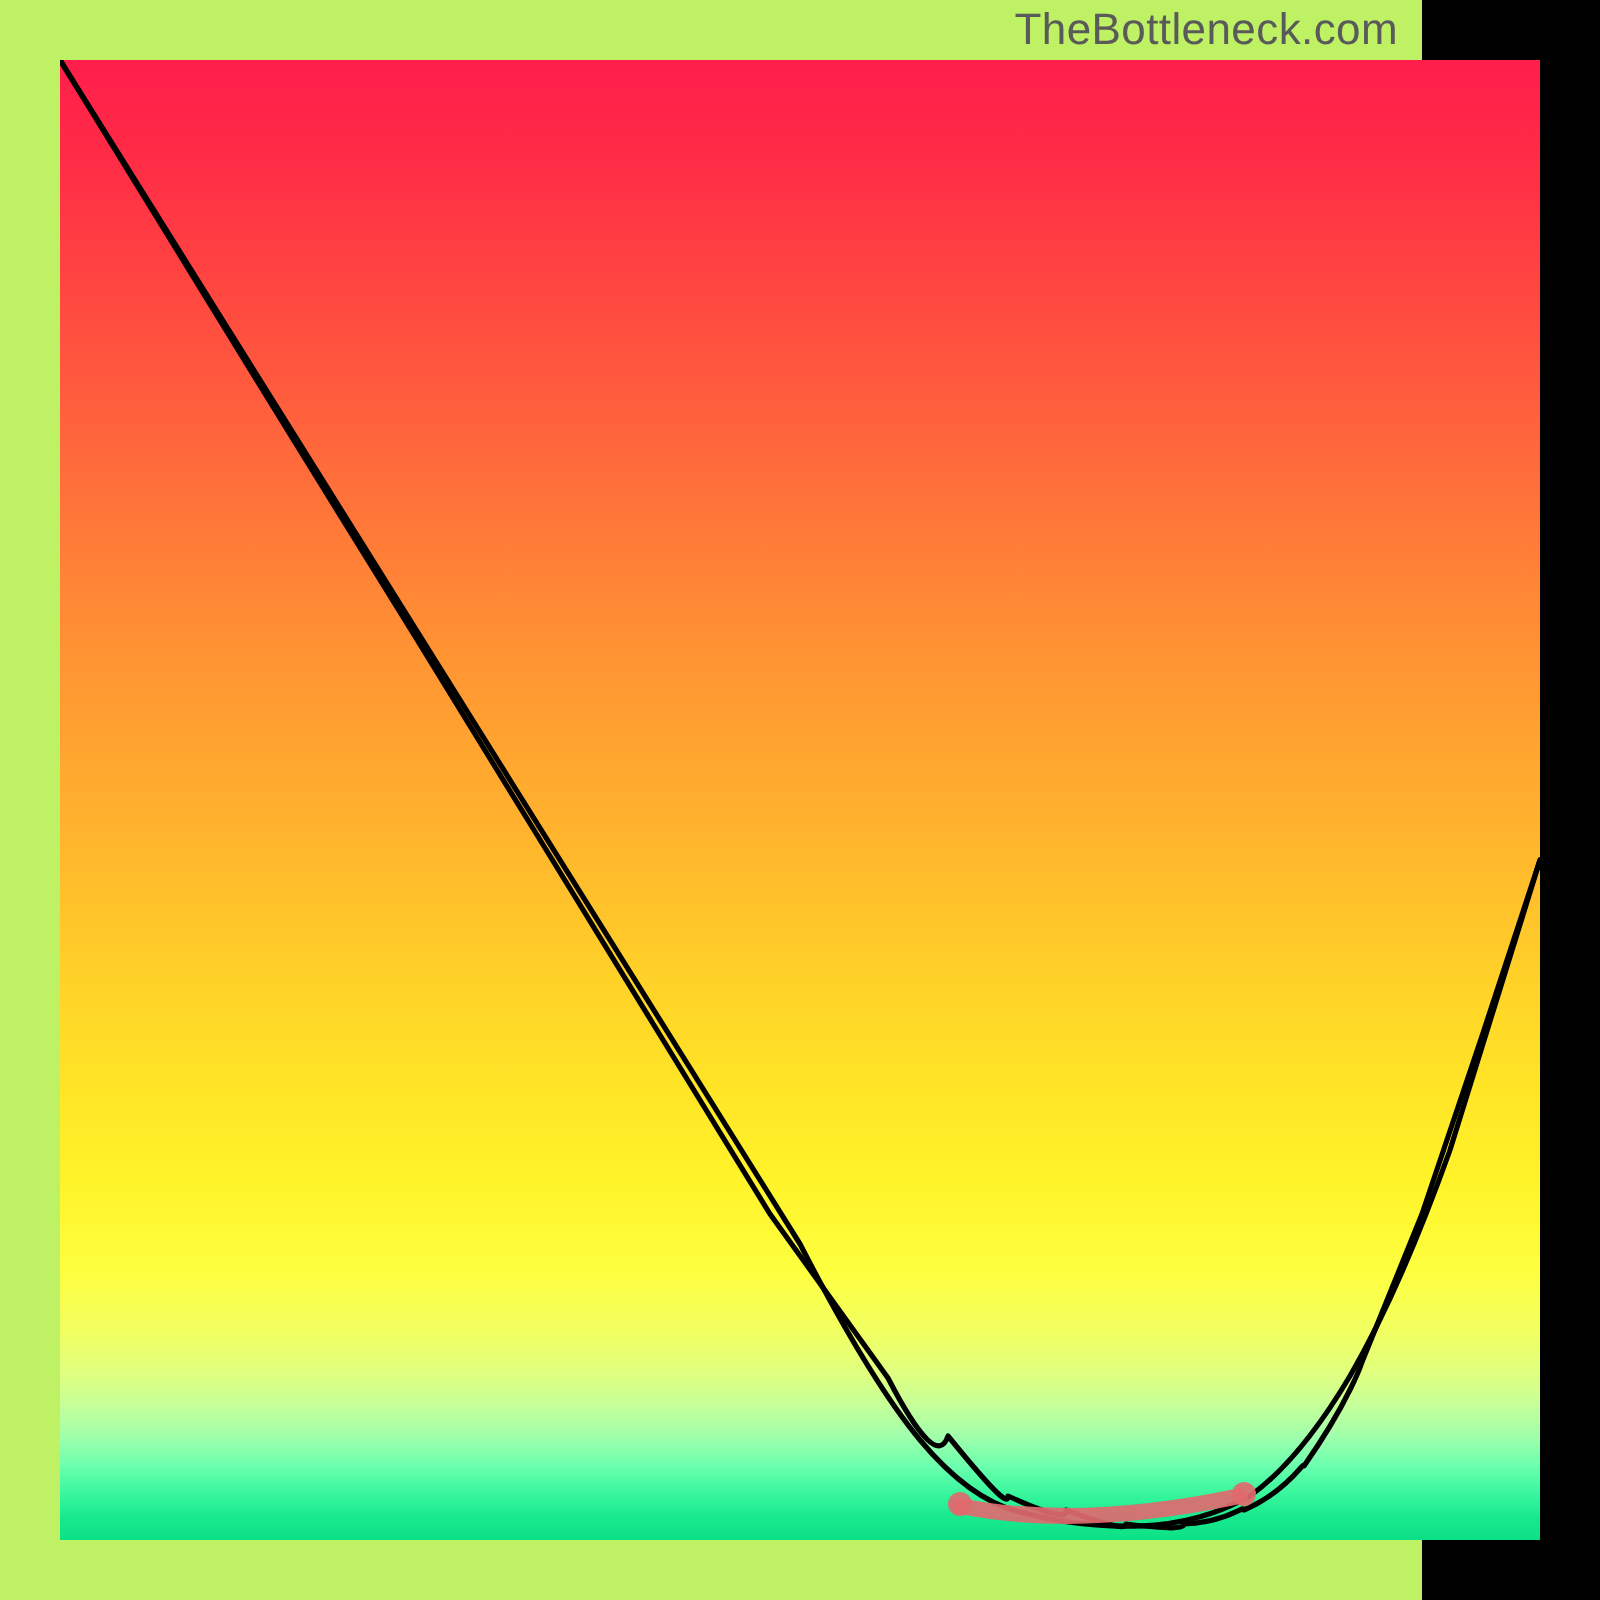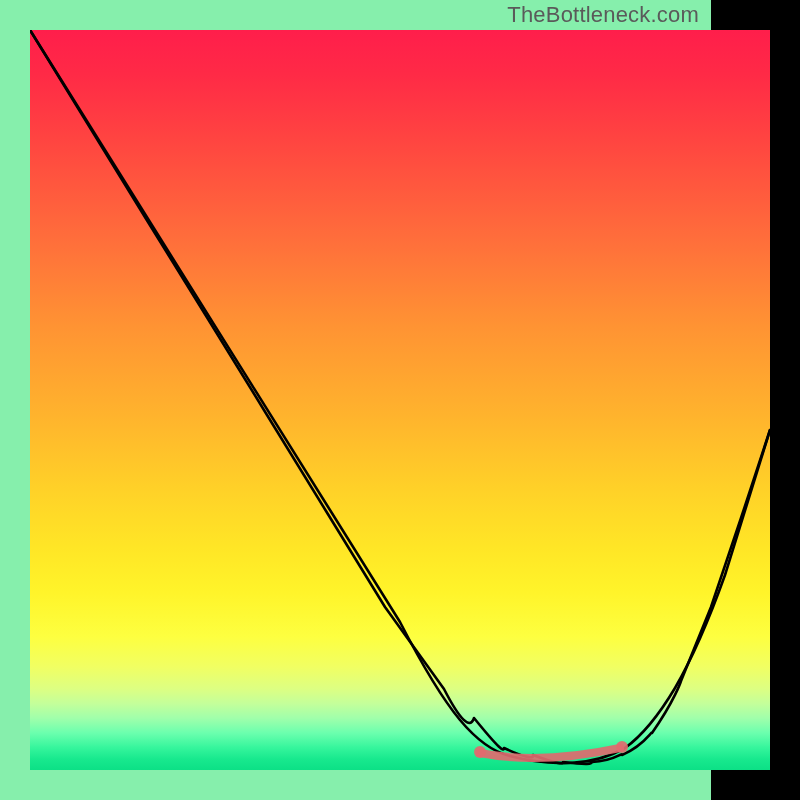--- a/index.html
+++ b/index.html
@@ -8,21 +8,21 @@
     width: 800px;
     height: 800px;
     background: #000;
     overflow: hidden;
     font-family: Arial, Helvetica, sans-serif;
   }
   .frame {
     position: relative;
     width: 711px;
     height: 800px;
-    background: #86efac;
+    background: #bef264;
   }
   .watermark {
     position: absolute;
     top: 2px;
     right: 12px;
     color: #5a5a5a;
     font-size: 22px;
     font-weight: 500;
     letter-spacing: 0.2px;
     z-index: 5;

